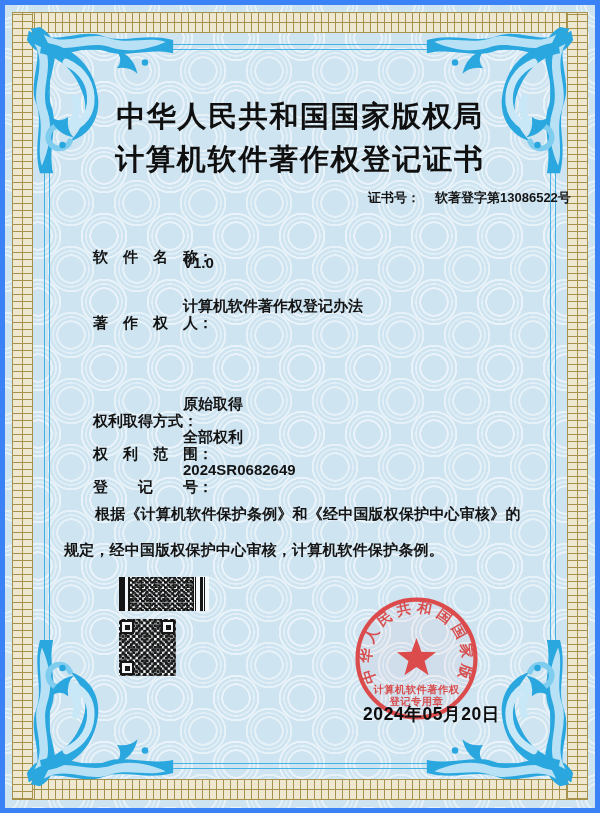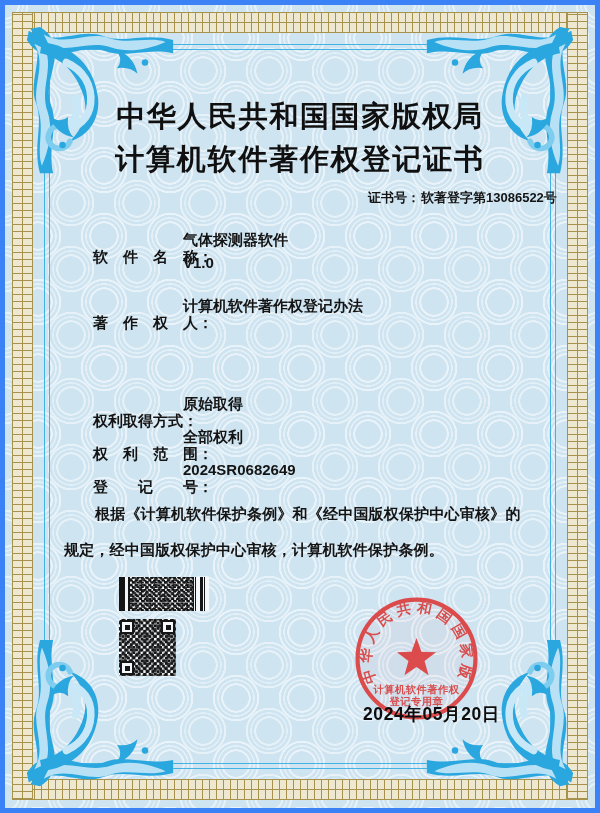--- a/index.html
+++ b/index.html
@@ -46,21 +46,21 @@
   .c-br{bottom:25px;right:25px;transform:scale(-1,-1);}
   
   .content{position:absolute;inset:0;z-index:5;color:#141414;}
   .title{
     position:absolute;left:0;width:600px;text-align:center;
     font-family:"Liberation Serif","DejaVu Serif",serif;
     font-weight:700;font-size:29px;letter-spacing:1.6px;color:#101010;white-space:nowrap;
   }
   .title1{top:97px;}
   .title2{top:140px;letter-spacing:1.8px;}
-  .certno{position:absolute;top:189px;left:368px;display:flex;gap:1px;font-weight:700;font-size:13px;white-space:pre;}
+  .certno{position:absolute;top:189px;left:368px;display:flex;gap:15px;font-weight:700;font-size:13px;white-space:pre;}
   .row{position:absolute;left:68px;font-weight:700;font-size:15px;white-space:pre;}
   .row .val{position:absolute;left:115px;top:0;white-space:pre;}
   .r-name{top:231px;}
   .r-version{top:254px;}
   .r-owner{top:297px;}
   .r-acq{top:395px;}
   .r-scope{top:428px;}
   .r-reg{top:461px;}
   .statement{position:absolute;left:64px;top:496px;width:480px;font-size:15px;font-weight:700;line-height:35.5px;letter-spacing:.2px;}
   .statement .ln1{text-indent:31px;white-space:nowrap;}
@@ -167,21 +167,20 @@
     <div class="title title1">中华人民共和国国家版权局</div>
     <div class="title title2">计算机软件著作权登记证书</div>
 
     <div class="certno">
       <span>证书号：</span>
       <span>软著登字第13086522号</span>
     </div>
 
     <div class="row r-name">
       <span>软　件　名　称：</span>
-      <span class="val">气体探测器软件</span>
     </div>
     <div class="row r-version">
       <span class="val">V1.0</span>
     </div>
     <div class="row r-owner">
       <span>著　作　权　人：</span>
       <span class="val">计算机软件著作权登记办法</span>
     </div>
     <div class="row r-acq">
       <span>权利取得方式：</span>

